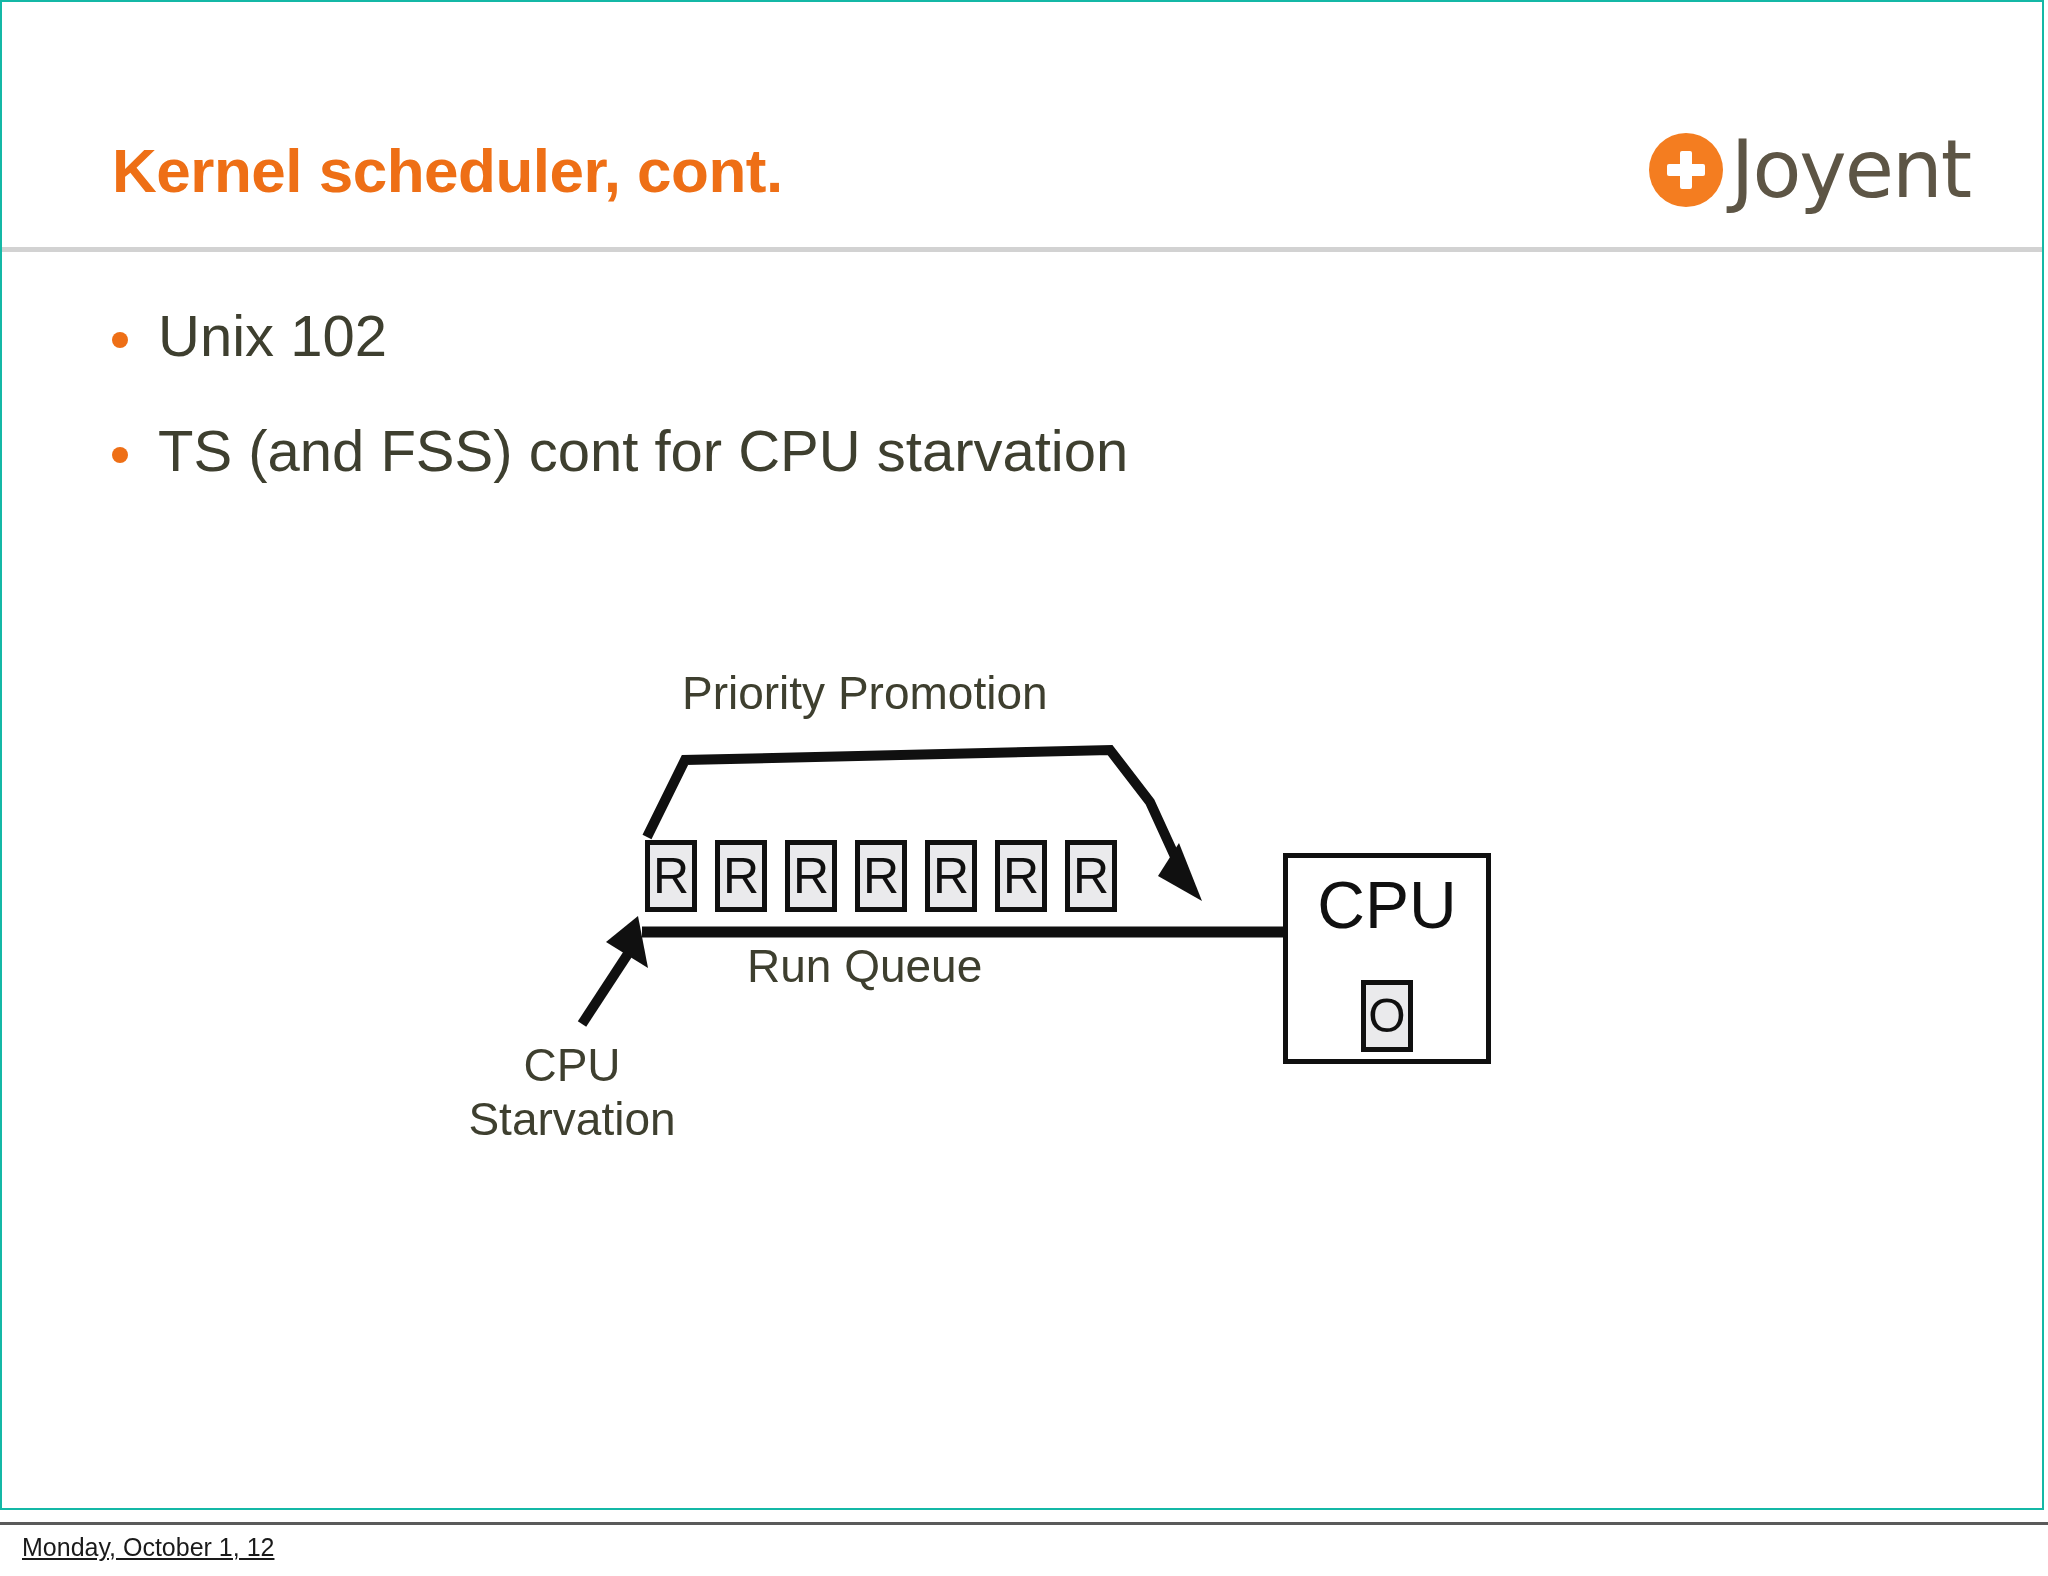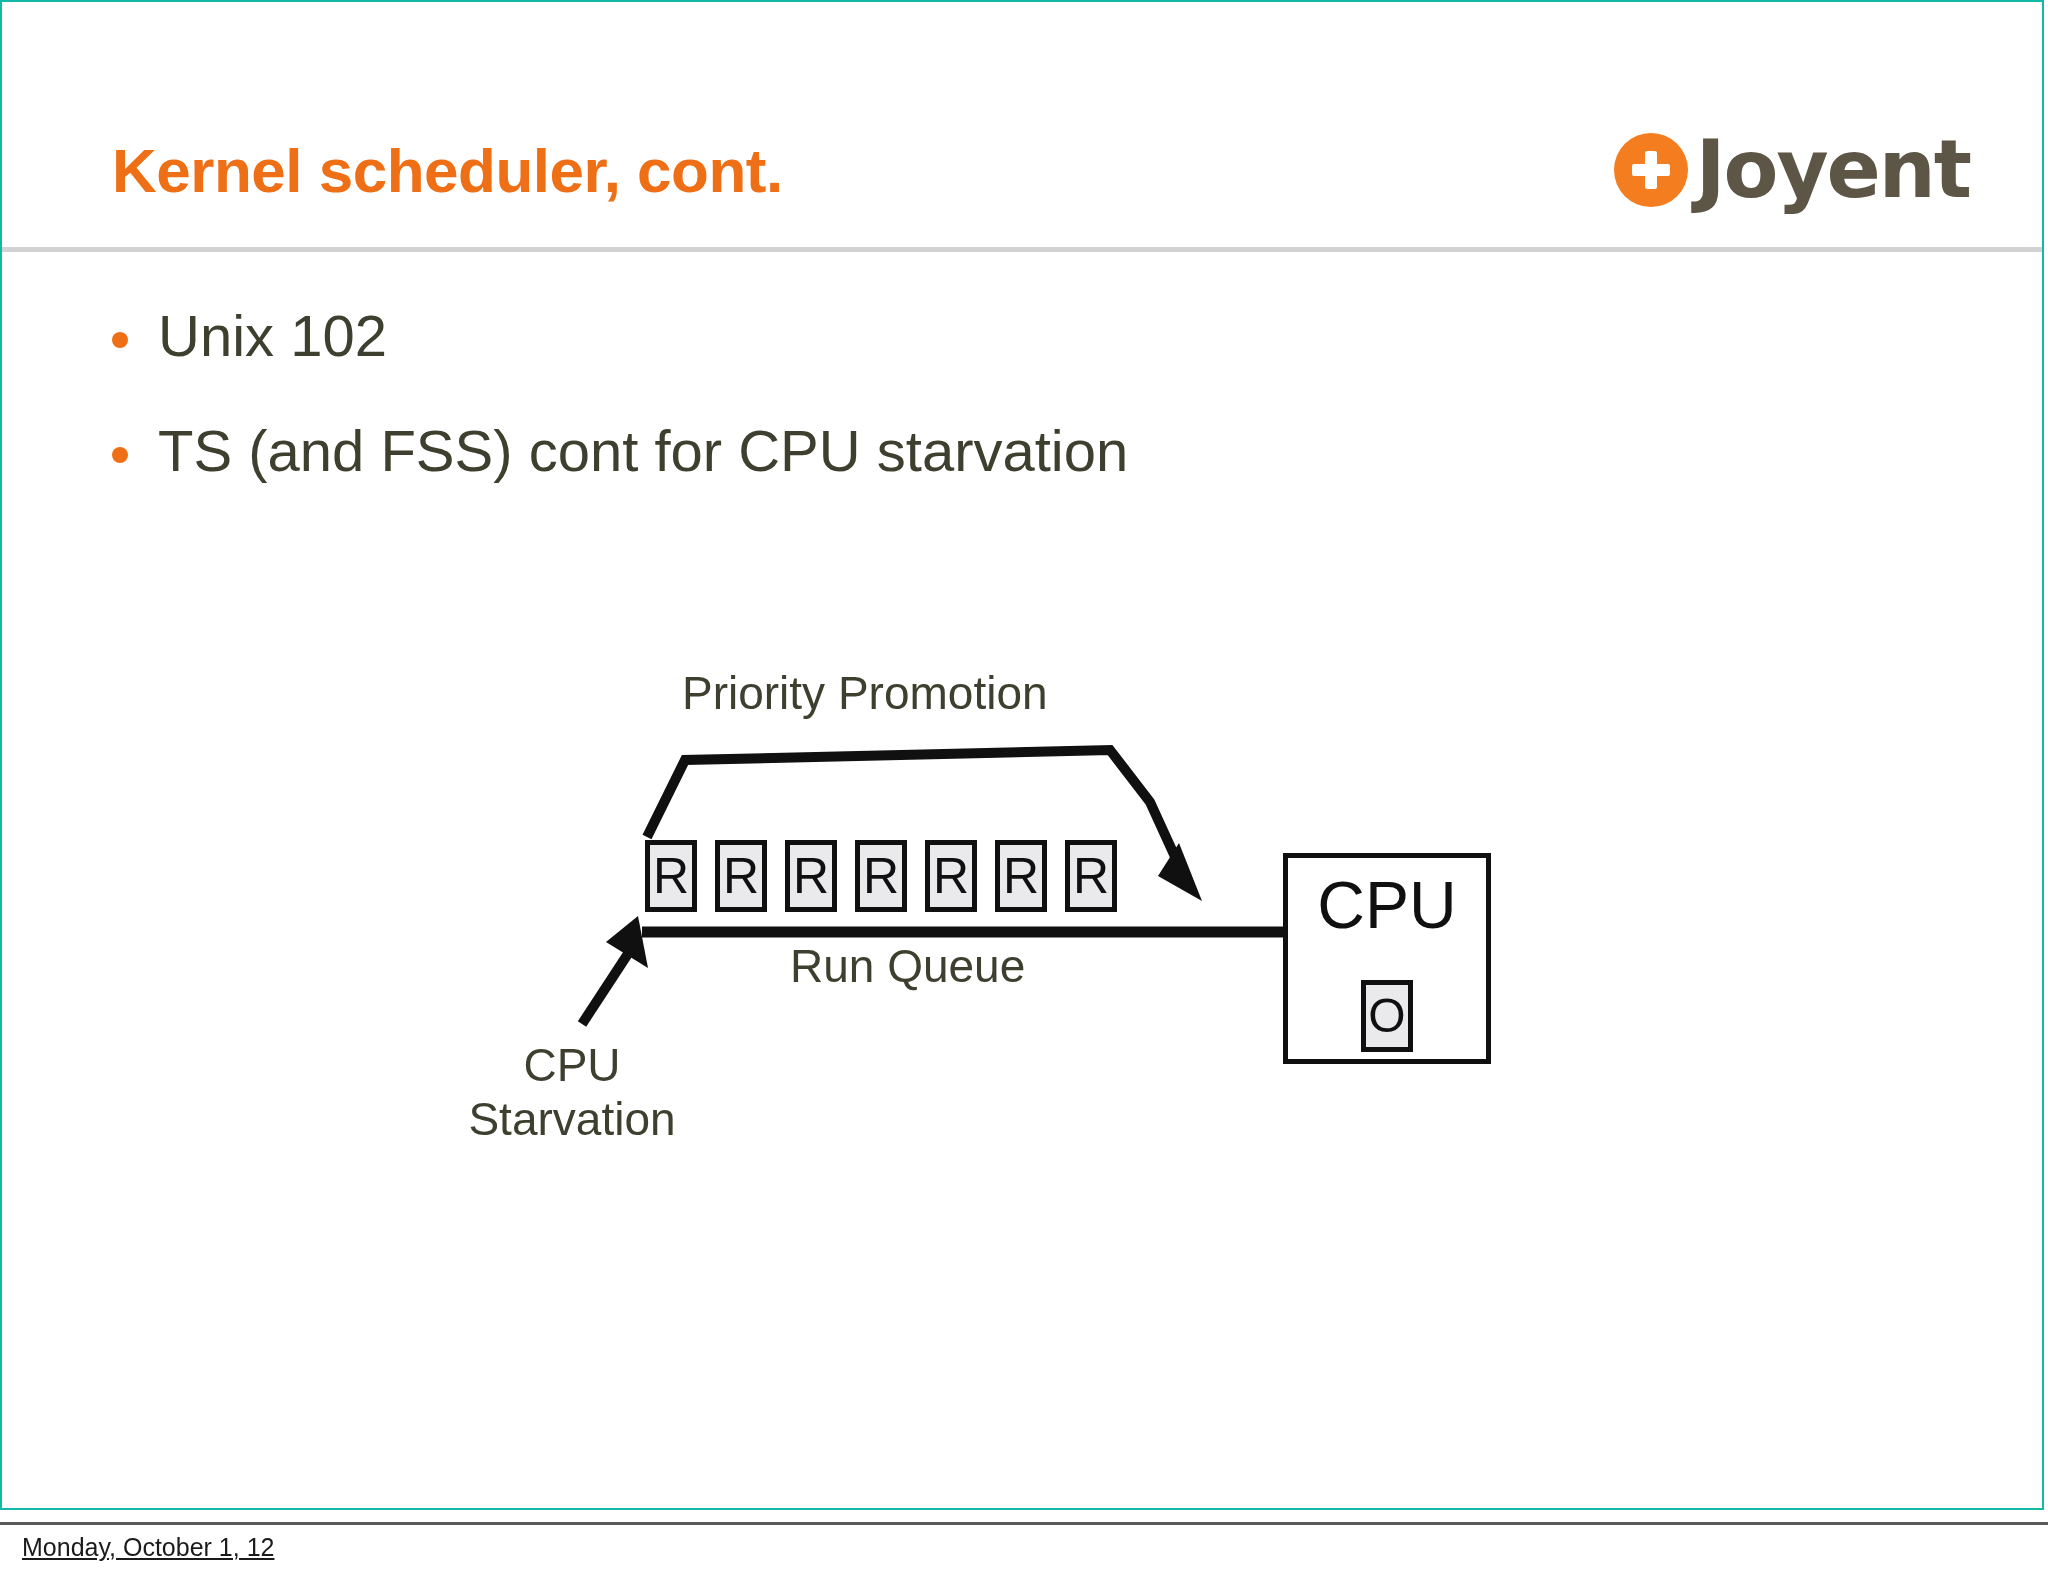--- a/index.html
+++ b/index.html
@@ -90,21 +90,21 @@
     top: 50%;
     left: 18px;
     width: 38px;
     height: 12px;
     transform: translateY(-50%);
   }
   #logo-text {
     font-size: 80px;
     color: #5d5545;
     font-family: "DejaVu Sans", sans-serif;
-    font-weight: 700;
+    font-weight: 400;
     letter-spacing: -2px;
     line-height: 0.95;
   }
 
   
   #bullets {
     position: absolute;
     left: 110px;
     top: 300px;
     width: 1700px;
@@ -139,21 +139,21 @@
     height: 1510px;
     pointer-events: none;
   }
   .diag-label {
     position: absolute;
     color: #3e3f2f;
     font-size: 46px;
     white-space: nowrap;
   }
   #label-priority-promotion { left: 680px; top: 664px; }
-  #label-run-queue         { left: 745px; top: 937px; margin-left: 43px; }
+  #label-run-queue         { left: 745px; top: 937px; }
   #label-cpu-starvation    { left: 455px; top: 1036px; text-align: center; width: 230px; line-height: 1.18; }
 
   .rbox {
     position: absolute;
     width: 52px;
     height: 72px;
     background: #eaeaec;
     border: 5px solid #101010;
     box-sizing: border-box;
     font-size: 50px;

